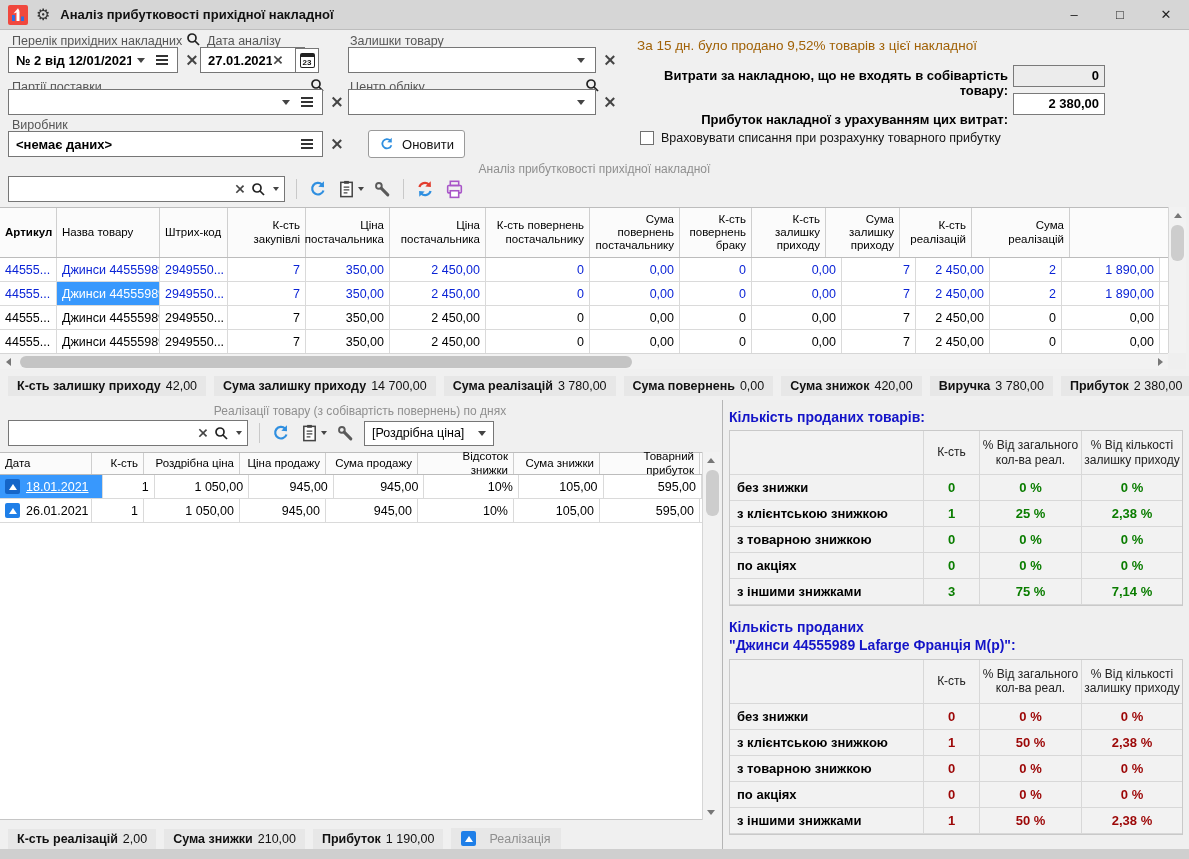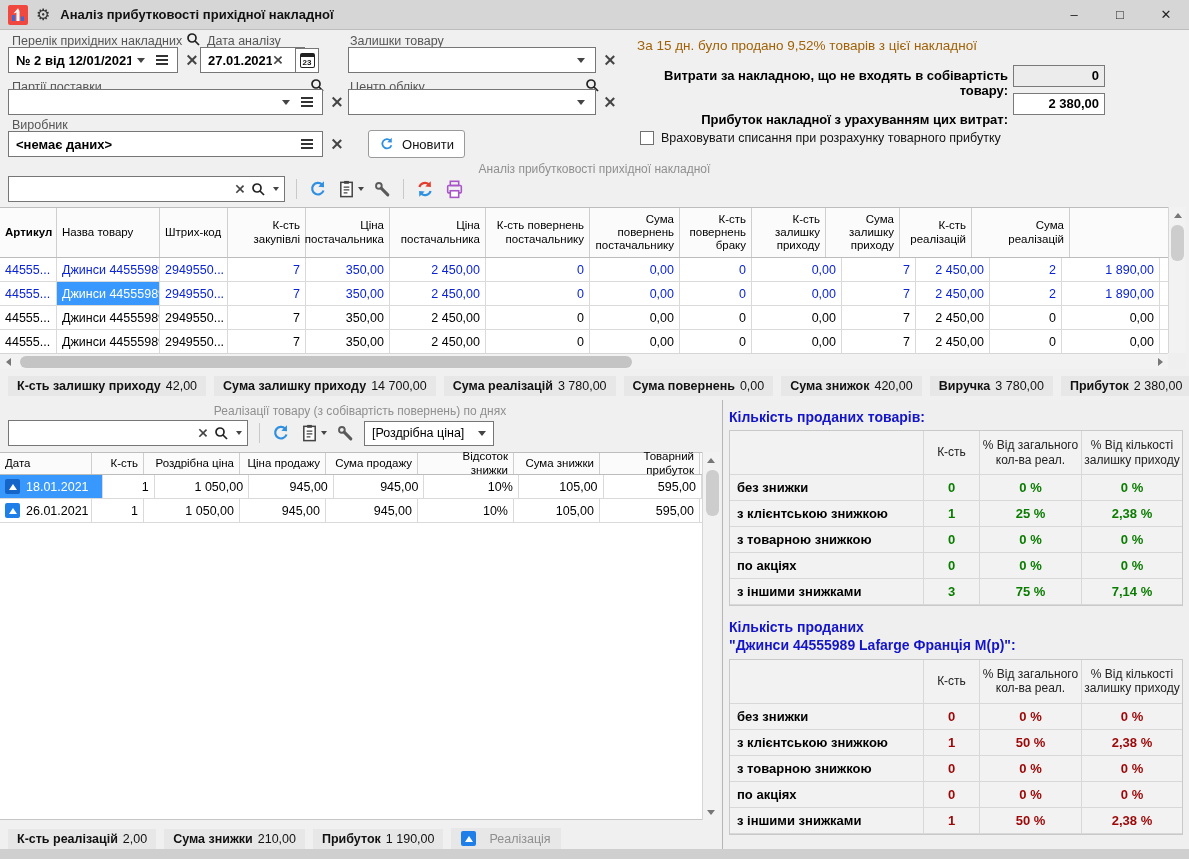--- a/index.html
+++ b/index.html
@@ -446,21 +446,21 @@
         <div class="th ar" style="width: 52px;">К-сть</div>
         <div class="th ar" style="width: 96px;">Роздрібна ціна</div>
         <div class="th ar" style="width: 86px;">Ціна продажу</div>
         <div class="th ar" style="width: 92px;">Сума продажу</div>
         <div class="th ar" style="width: 96px;">Відсоток знижки</div>
         <div class="th ar" style="width: 86px;">Сума знижки</div>
         <div class="th ar" style="width: 100px;">Товарний прибуток</div>
       </div>
     <div id="sales-grid-body">
         <div class="tr">
-          <div class="td al selcell" style="width: 105px;">
+          <div class="td al selcell" style="width: 105px; text-decoration: underline;">
             <div class="saleicon"></div>
             <span>18.01.2021</span>
           </div>
           <div class="td ar" style="width: 52px;">1</div>
           <div class="td ar" style="width: 96px;">1 050,00</div>
           <div class="td ar" style="width: 86px;">945,00</div>
           <div class="td ar" style="width: 92px;">945,00</div>
           <div class="td ar" style="width: 96px;">10%</div>
           <div class="td ar" style="width: 86px;">105,00</div>
           <div class="td ar" style="width: 100px;">595,00</div>

